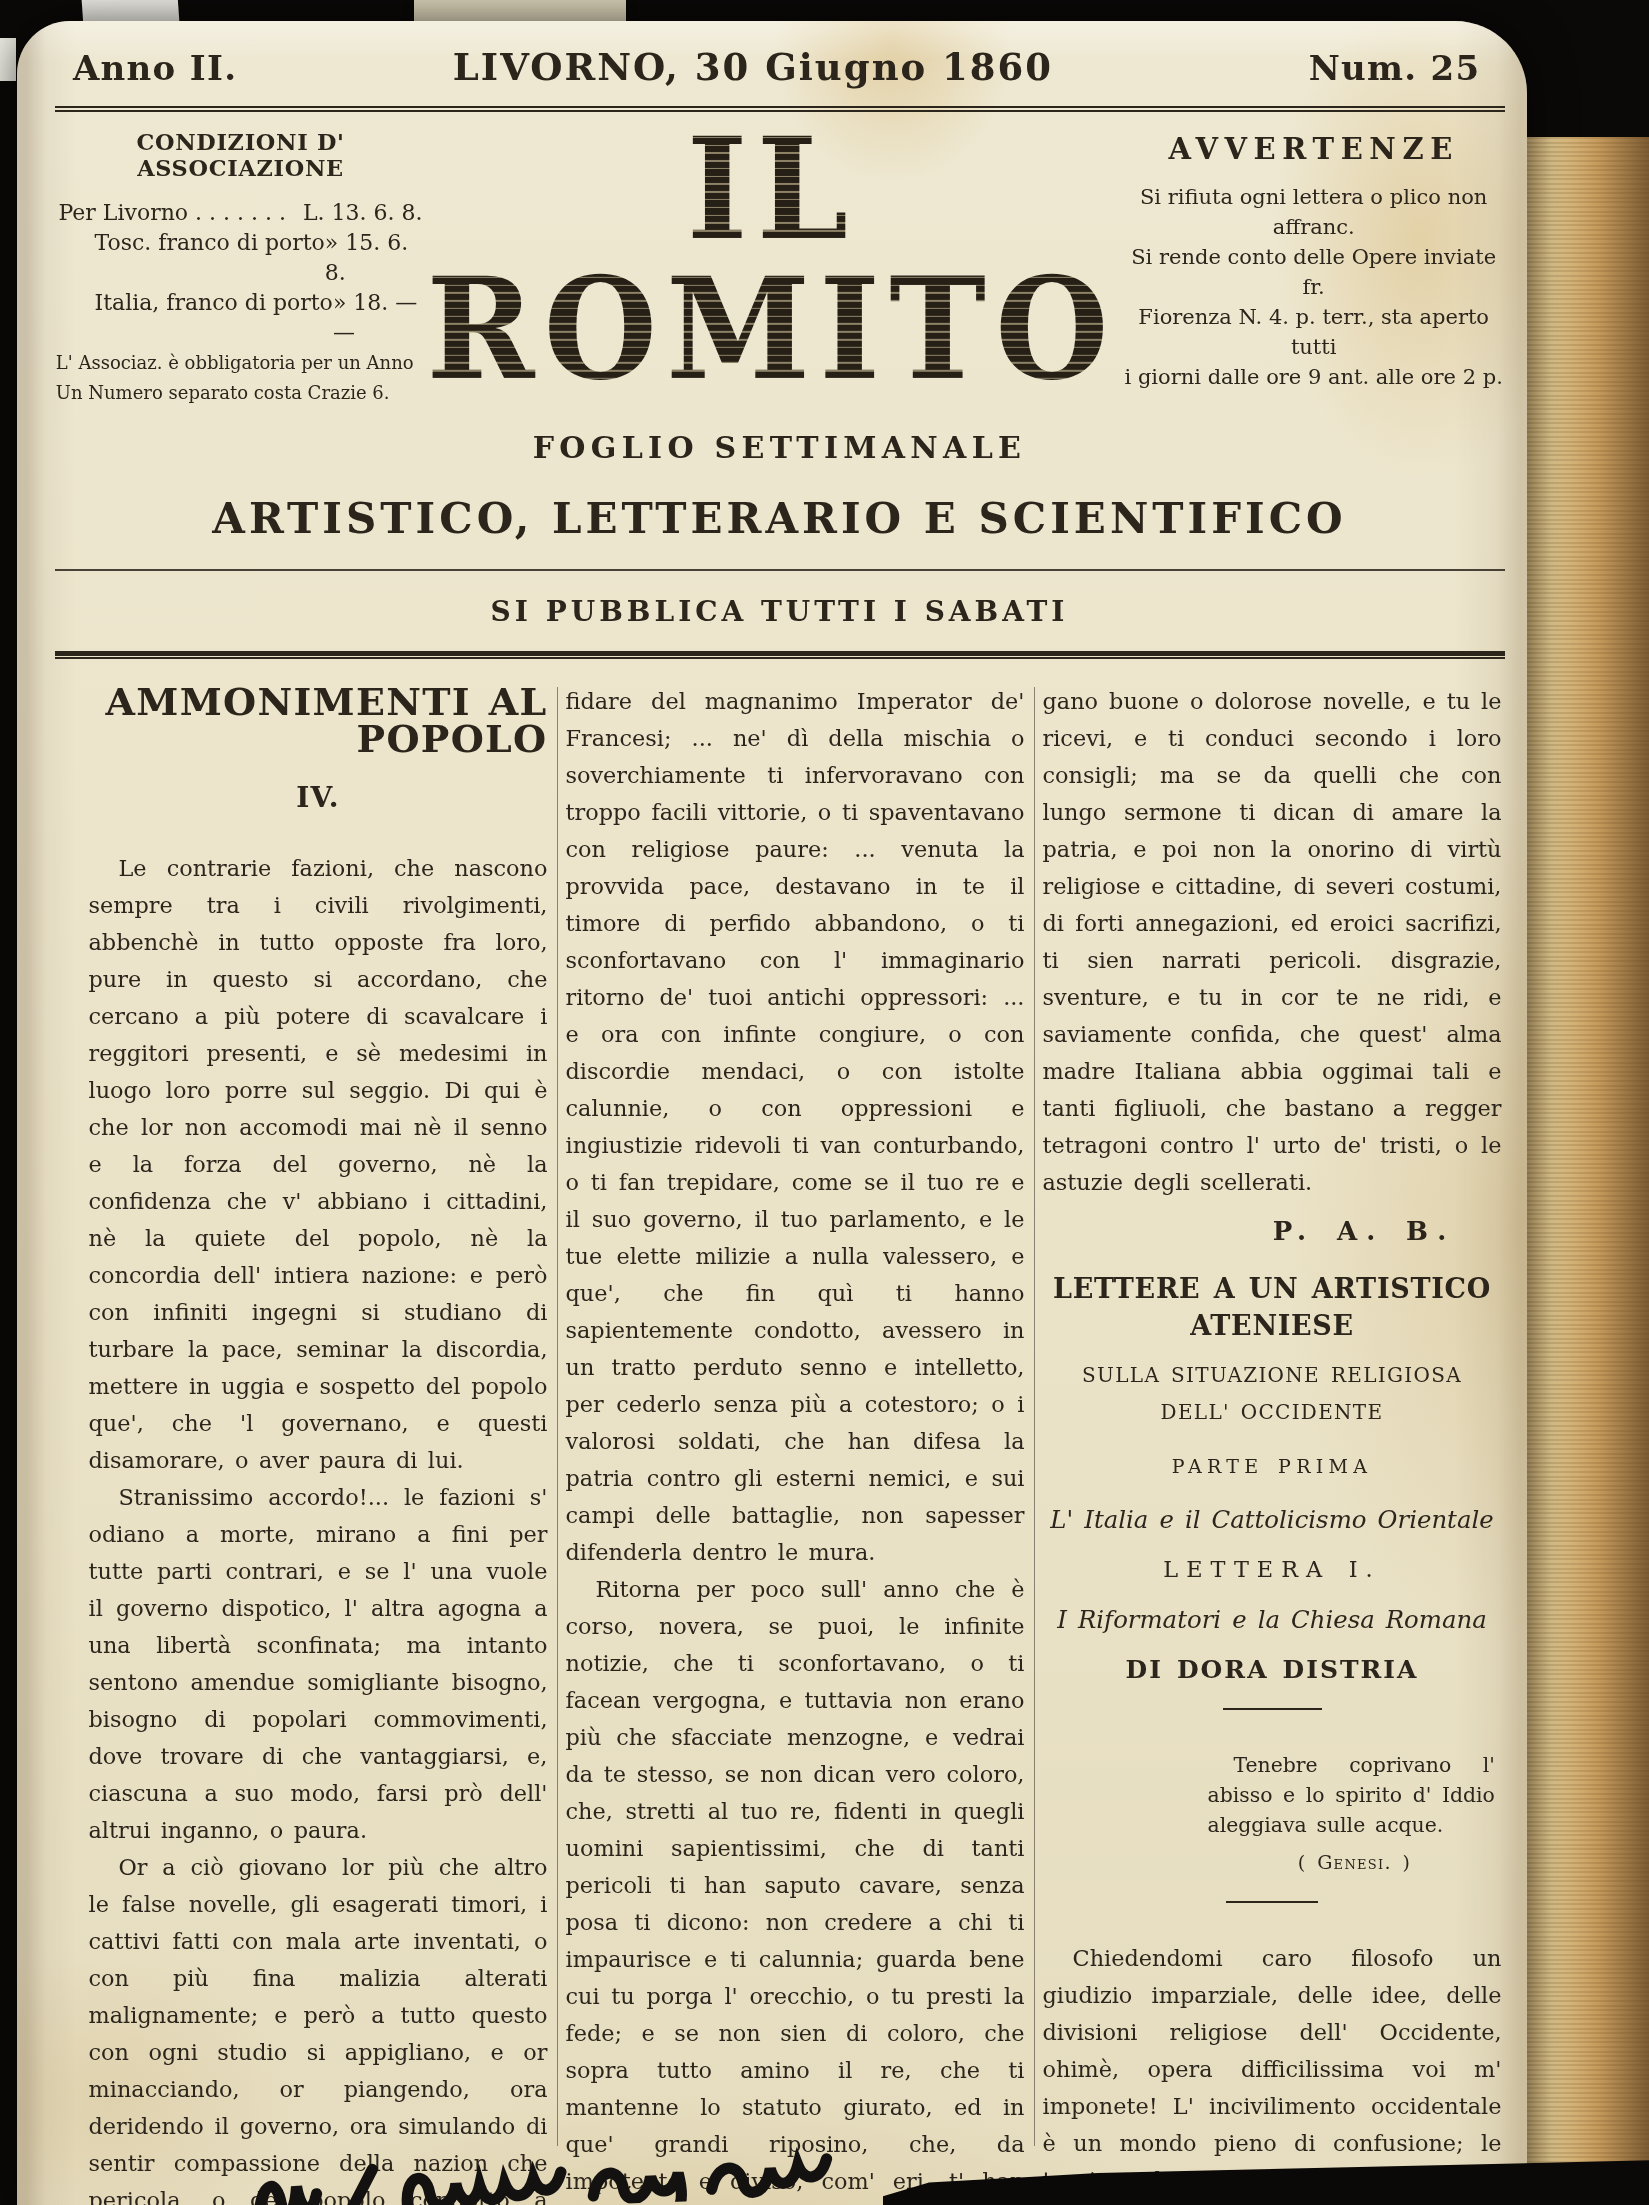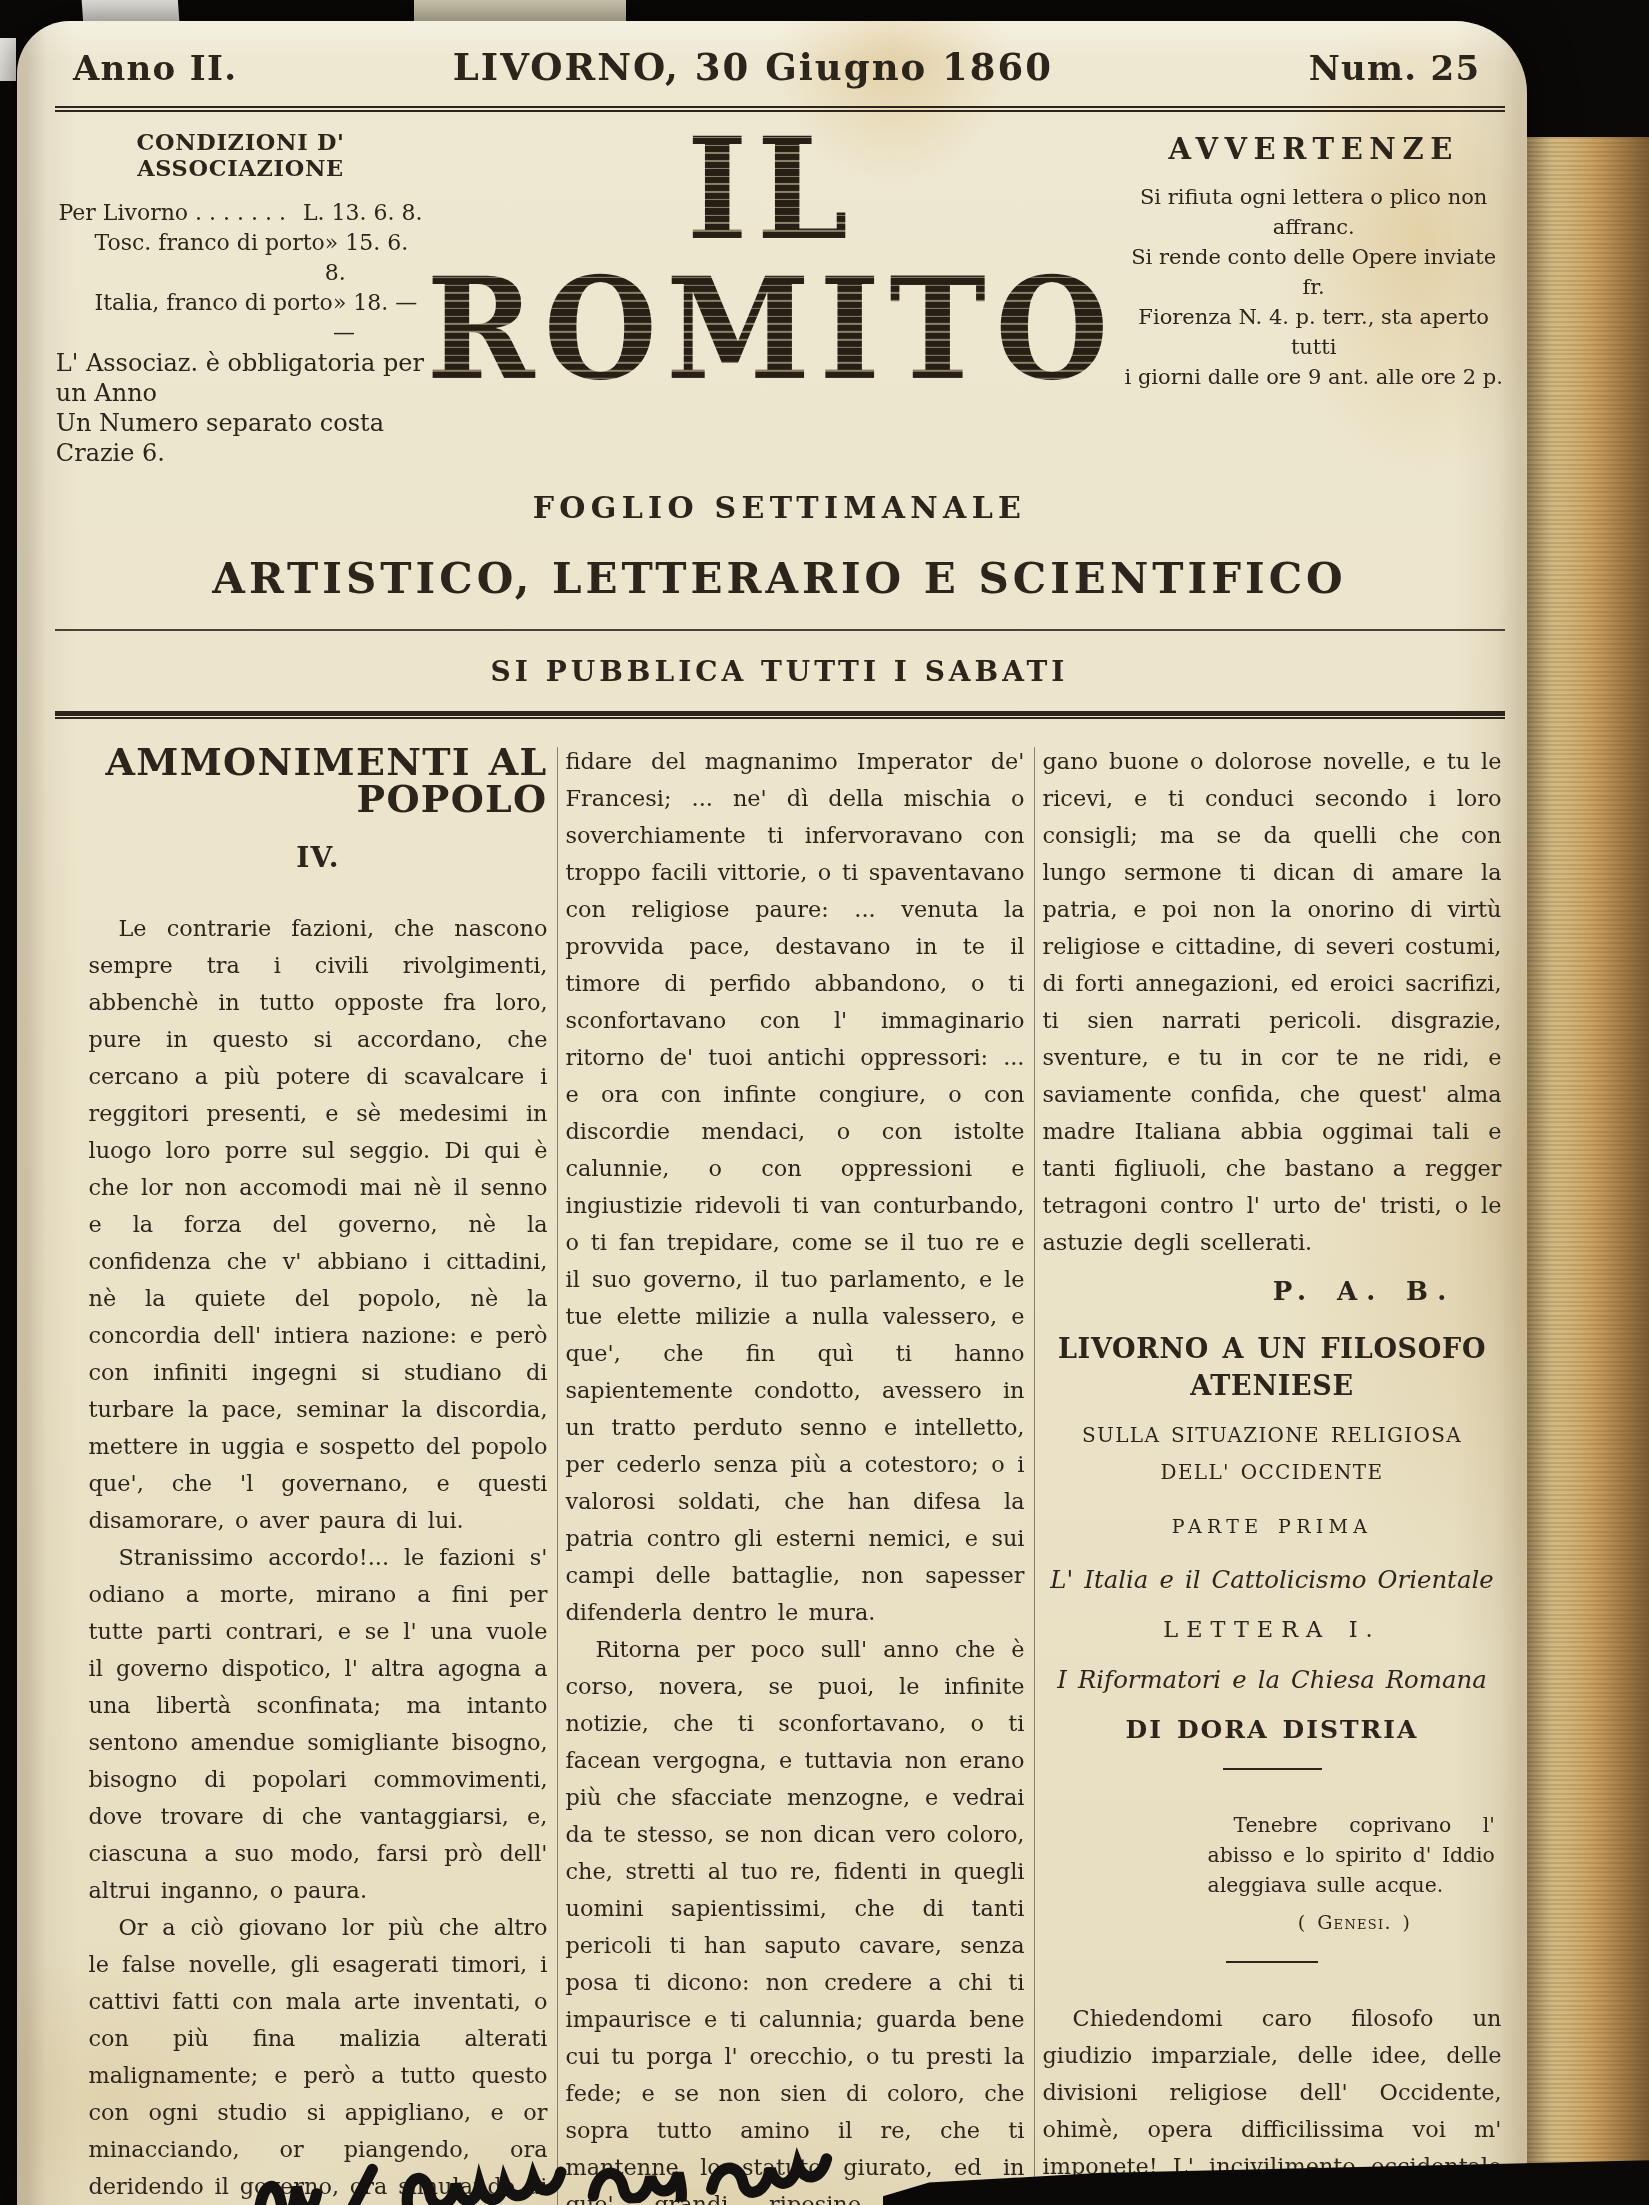--- a/index.html
+++ b/index.html
@@ -45,21 +45,21 @@
   .hdr .dateline{font-size:37px;font-weight:bold;letter-spacing:2px;transform:translateX(-20px);}
   .rule-double{height:6px;border-top:2.6px solid var(--ink);border-bottom:2px solid var(--ink);margin:17px 0 0 0;}
 
   
   .band{position:relative;margin-top:6.6px;display:grid;grid-template-columns:372px 1fr 392px;align-items:start;}
   .boxl{padding-top:10.5px;}
   .boxl .bt{font-size:22.4px;font-weight:bold;letter-spacing:0.7px;text-align:center;margin-bottom:17px;}
   .srow{display:flex;justify-content:space-between;font-size:22px;line-height:30px;padding:0 4px;}
   .srow .lab{white-space:pre;}
   .srow.indent{padding-left:40px;}
-  .snote{font-size:24px;line-height:30px;padding:0 1.3px;}
+  .snote{font-size:18px;line-height:30px;padding:0 1.3px;}
   .mast{position:relative;text-align:center;}
   .mast-title{display:inline-block;font-size:130px;font-weight:bold;line-height:1;letter-spacing:9.2px;
     transform:scaleY(1.08);transform-origin:top center;color:var(--ink);
     text-shadow:2.6px 2.6px 0 rgba(44,37,28,.25);}
   @supports ((-webkit-background-clip:text) or (background-clip:text)){
     .mast-title{color:transparent;text-shadow:none;
       background:repeating-linear-gradient(0deg,#251f16 0 4.6px,#8d8266 4.6px 6px,#251f16 6px 7.2px);
       -webkit-background-clip:text;background-clip:text;}
   }
   .boxr{padding-top:13px;text-align:center;}
@@ -175,21 +175,21 @@
         <p class="para cont">fidare del magnanimo Imperator de' Francesi; ... ne' dì della mischia o soverchiamente ti infervoravano con troppo facili vittorie, o ti spaventavano con religiose paure: ... venuta la provvida pace, destavano in te il timore di perfido abbandono, o ti sconfortavano con l' immaginario ritorno de' tuoi antichi oppressori: ... e ora con infinte congiure, o con discordie mendaci, o con istolte calunnie, o con oppressioni e ingiustizie ridevoli ti van conturbando, o ti fan trepidare, come se il tuo re e il suo governo, il tuo parlamento, e le tue elette milizie a nulla valessero, e que', che fin quì ti hanno sapientemente condotto, avessero in un tratto perduto senno e intelletto, per cederlo senza più a cotestoro; o i valorosi soldati, che han difesa la patria contro gli esterni nemici, e sui campi delle battaglie, non sapesser difenderla dentro le mura.</p>
         <p class="para">Ritorna per poco sull' anno che è corso, novera, se puoi, le infinite notizie, che ti sconfortavano, o ti facean vergogna, e tuttavia non erano più che sfacciate menzogne, e vedrai da te stesso, se non dican vero coloro, che, stretti al tuo re, fidenti in quegli uomini sapientissimi, che di tanti pericoli ti han saputo cavare, senza posa ti dicono: non credere a chi ti impaurisce e ti calunnia; guarda bene cui tu porga l' orecchio, o tu presti la fede; e se non sien di coloro, che sopra tutto amino il re, che ti mantenne lo statuto giurato, ed in que' grandi riposino, che, da impotente e diviso, com' eri, t' han fatto già per la più parte unito e temuto, no, non credere alle loro promesse, nè ti fidare dei brutti fatti, che narrano, nè delle loro minacce ti pigliare spavento.</p>
 
       </div>
 
       <div class="col c3">
         <p class="para cont">gano buone o dolorose novelle, e tu le ricevi, e ti conduci secondo i loro consigli; ma se da quelli che con lungo sermone ti dican di amare la patria, e poi non la onorino di virtù religiose e cittadine, di severi costumi, di forti annegazioni, ed eroici sacrifizi, ti sien narrati pericoli. disgrazie, sventure, e tu in cor te ne ridi, e saviamente confida, che quest' alma madre Italiana abbia oggimai tali e tanti figliuoli, che bastano a regger tetragoni contro l' urto de' tristi, o le astuzie degli scellerati.</p>
         <div class="sig">P. A. B.</div>
 
         <div class="a2h">
-          <div class="a2-title">LIVORNO A UN FILOSOFO ATENIESE</div>
+          <div class="a2-title">LETTERE A UN ARTISTICO ATENIESE</div>
           <div class="a2-sub">SULLA SITUAZIONE RELIGIOSA DELL' OCCIDENTE</div>
           <div class="a2-part">PARTE PRIMA</div>
           <div class="a2-it">L' Italia e il Cattolicismo Orientale</div>
           <div class="a2-let">LETTERA I.</div>
           <div class="a2-it">I Riformatori e la Chiesa Romana</div>
           <div class="a2-auth">DI DORA DISTRIA</div>
           <div class="a2-rule"></div>
         </div>
 
         <div class="epi">Tenebre coprivano l' abisso e lo spirito d' Iddio aleggiava sulle acque.</div>

